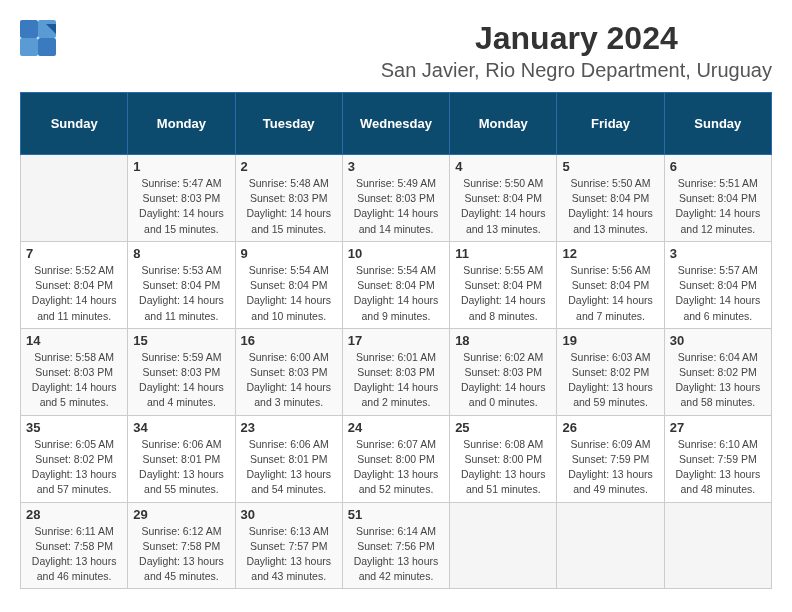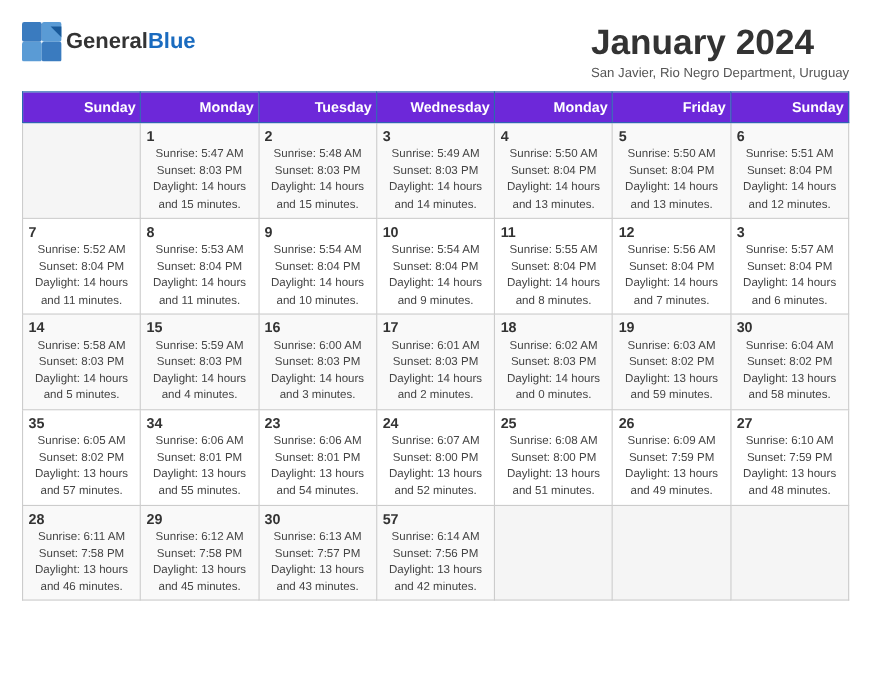--- a/index.html
+++ b/index.html
@@ -15,42 +15,42 @@
       justify-content: space-between;
       align-items: flex-start;
       margin-bottom: 10px;
     }
     .logo {
       display: flex;
       flex-direction: column;
       align-items: flex-start;
     }
     .title-section {
-      text-align: left;
+      text-align: center;
     }
     .month-year {
       font-size: 32px;
       font-weight: bold;
       color: #333;
     }
     .location {
-      font-size: 12px;
+      font-size: 20px;
       color: #555;
       margin-top: 2px;
     }
     table {
       width: 100%;
       border-collapse: collapse;
       font-size: 11px;
     }
     thead tr th {
-      background-color: #6d28d9;
+      background-color: #0c4a6e;
       color: #fff;
-      padding: 6px 4px;
-      text-align: right;
+      padding: 23px 4px;
+      text-align: center;
       font-size: 13px;
       font-weight: bold;
       border: 1px solid #2a6aae;
     }
     tbody tr td {
       border: 1px solid #ccc;
       vertical-align: top;
       padding: 4px 5px;
       min-height: 80px;
       width: calc(100% / 7);
@@ -84,25 +84,20 @@
 <div class="header">
   <div class="logo">
     <div style="display:flex; align-items:center; gap:4px;">
       <svg width="36" height="36" viewBox="0 0 36 36">
         <rect x="0" y="0" width="18" height="18" fill="#3a7bbf" rx="2"></rect>
         <rect x="18" y="0" width="18" height="18" fill="#5a9bd5" rx="2"></rect>
         <rect x="0" y="18" width="18" height="18" fill="#5a9bd5" rx="2"></rect>
         <rect x="18" y="18" width="18" height="18" fill="#3a7bbf" rx="2"></rect>
         <polygon points="26,4 36,14 36,4" fill="#1a5a9a"></polygon>
       </svg>
-      <div>
-        <div style="font-size:20px; font-weight:bold; line-height:1.1;">
-          <span style="color:#333;">General</span><span style="color:#1a6bbf;">Blue</span>
-        </div>
-      </div>
     </div>
   </div>
   <div class="title-section">
     <div class="month-year">January 2024</div>
     <div class="location">San Javier, Rio Negro Department, Uruguay</div>
   </div>
 </div>
 
 <table>
   <thead>
@@ -241,21 +236,21 @@
         </td>
         <td>
           <span class="day-number">29</span>
           <div class="day-info">Sunrise: 6:12 AM<br>Sunset: 7:58 PM<br>Daylight: 13 hours<br>and 45 minutes.</div>
         </td>
         <td>
           <span class="day-number">30</span>
           <div class="day-info">Sunrise: 6:13 AM<br>Sunset: 7:57 PM<br>Daylight: 13 hours<br>and 43 minutes.</div>
         </td>
         <td>
-          <span class="day-number">57</span>
+          <span class="day-number">51</span>
           <div class="day-info">Sunrise: 6:14 AM<br>Sunset: 7:56 PM<br>Daylight: 13 hours<br>and 42 minutes.</div>
         </td>
         <td class="empty-cell"></td>
         <td class="empty-cell"></td>
         <td class="empty-cell"></td>
       </tr>
     </tbody>
 </table>
 
 </body></html>

